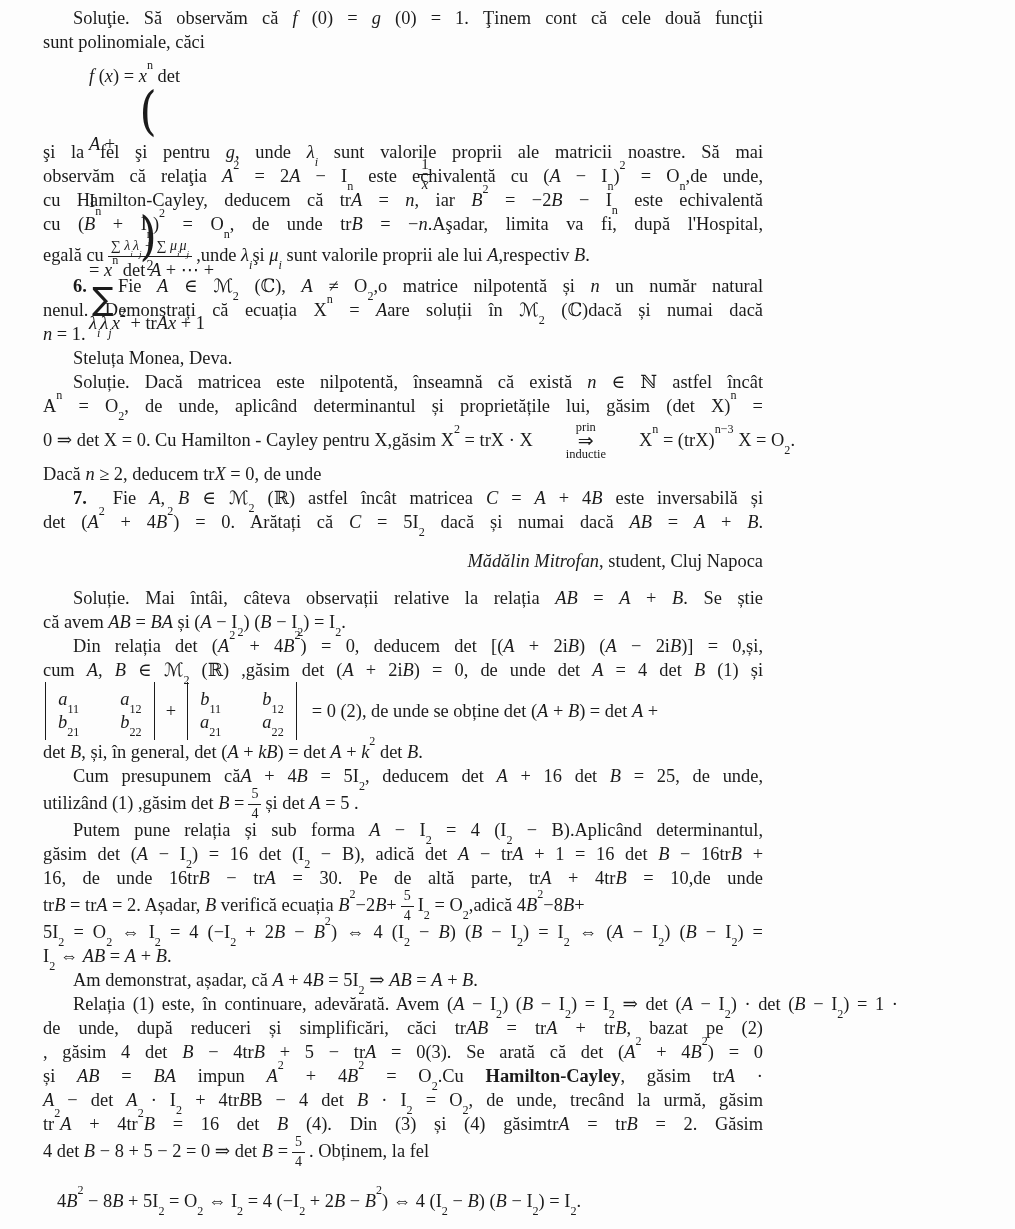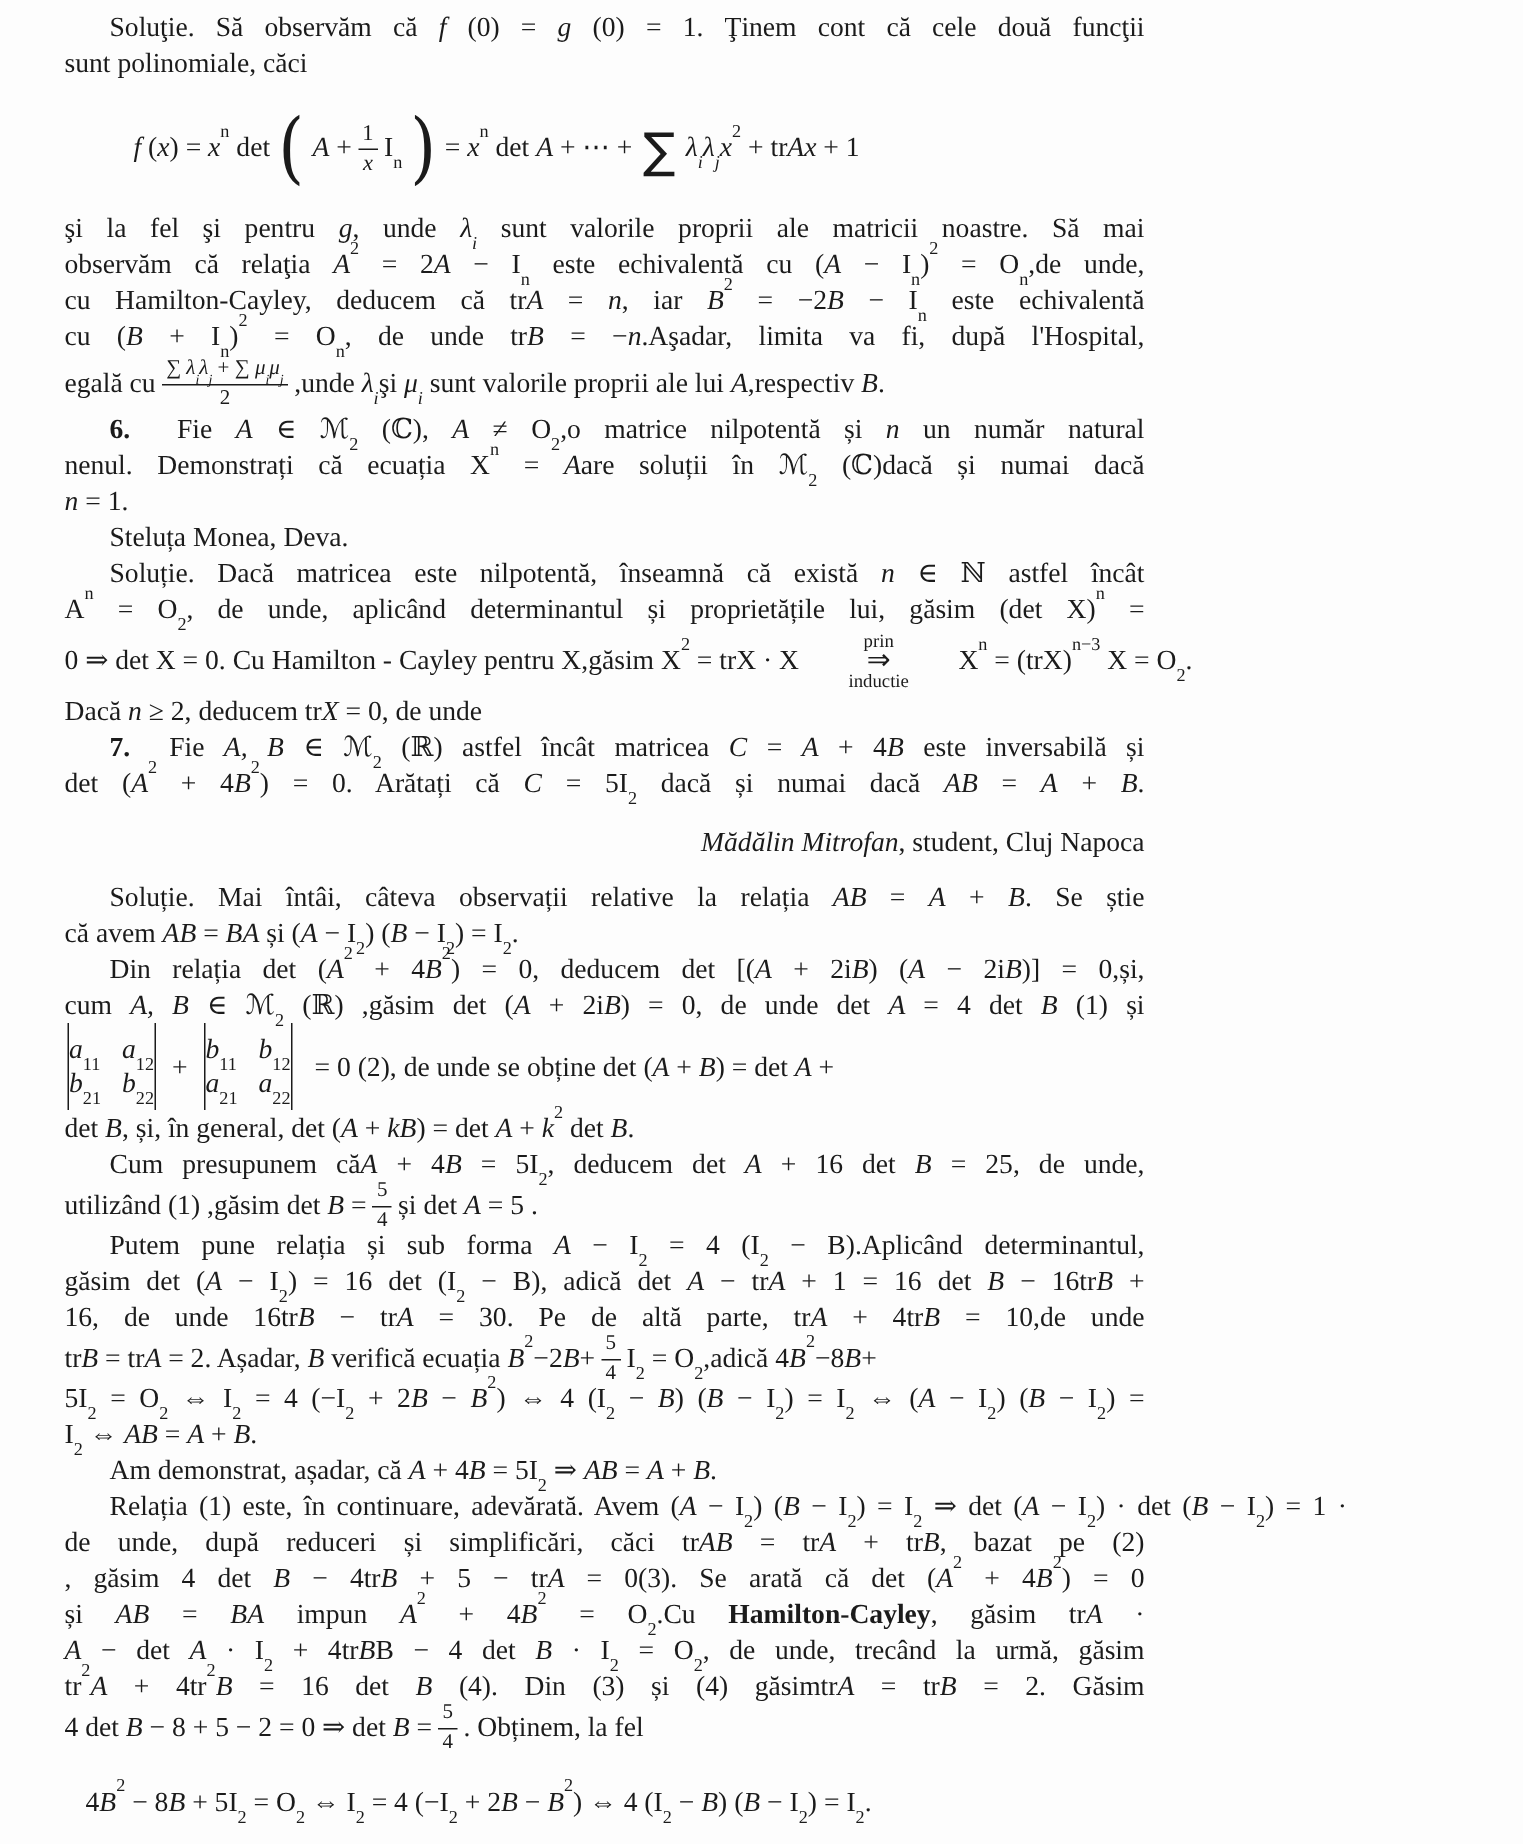--- a/index.html
+++ b/index.html
@@ -15,44 +15,44 @@
   .ind{text-indent:30px;}
   .ovf{white-space:nowrap;width:max-content;}
   .wsp{word-spacing:3px;}
   .right{text-align:right;}
   .flexln{display:flex;align-items:center;}
   sup{font-size:66%;line-height:0;position:relative;top:-0.45em;}
   sub{font-size:66%;line-height:0;position:relative;top:0.28em;}
   b{font-weight:bold;}
   i{font-style:italic;}
   
-  .eqrow{display:flex;align-items:center;height:64px;margin:12px 0 10px 44px;}
+  .eqrow{display:flex;height:64px;margin:12px 0 10px 44px;flex-direction:column;}
   .eqrow > span{margin:0 2px;}
   .bigparen{font-size:52px;font-weight:400;line-height:0.9;position:relative;top:1px;
     font-family:"DejaVu Serif",serif;transform:scaleX(.85);display:inline-block;}
   .bigsigma{font-size:32px;line-height:1;position:relative;top:2px;margin:0 5px !important;
     font-family:"DejaVu Sans",sans-serif;}
   
   .frac{display:inline-flex;flex-direction:column;align-items:center;text-align:center;vertical-align:middle;}
   .frac .num{display:block;border-bottom:1.3px solid #1b1b1b;padding:0 3px 1px;}
   .frac .den{display:block;padding-top:1px;}
   .fmed{font-size:15px;line-height:1.12;margin:0 3px;position:relative;top:1px;}
   .fsm{font-size:14px;line-height:1.15;margin:0 4px;position:relative;top:1px;}
   .fline{height:38px;}
   .hline{height:30px;}
   
   .astack{display:inline-flex;flex-direction:column;align-items:center;margin:0 9px;
     font-size:12.5px;line-height:12px;font-family:Liberation Serif, serif;}
   .astack .mid{font-size:19px;line-height:15px;}
   .arrowline{height:44px;white-space:nowrap;gap:24px;}
   
   .detline{height:58px;}
-  .dmat{display:grid;grid-template-columns:auto auto;column-gap:14px;padding:0 0;
+  .dmat{display:grid;grid-template-columns:auto auto;column-gap:41px;padding:0 12px;
     margin:0 2px;border-left:1.7px solid #1b1b1b;border-right:1.7px solid #1b1b1b;
-    align-self:stretch;align-content:center;}
+    align-self:stretch;align-content:center;text-align:center;}
   .dmat span{line-height:23px;}
   .plus{margin:0 9px;}
   .detpost{margin-left:13px;}
   
   .attr{margin:15px 0 13px;}
   
   .eq2{margin-top:18px;padding-left:14px;height:34px;line-height:34px;}
 </style>
 </head>
 <body>

